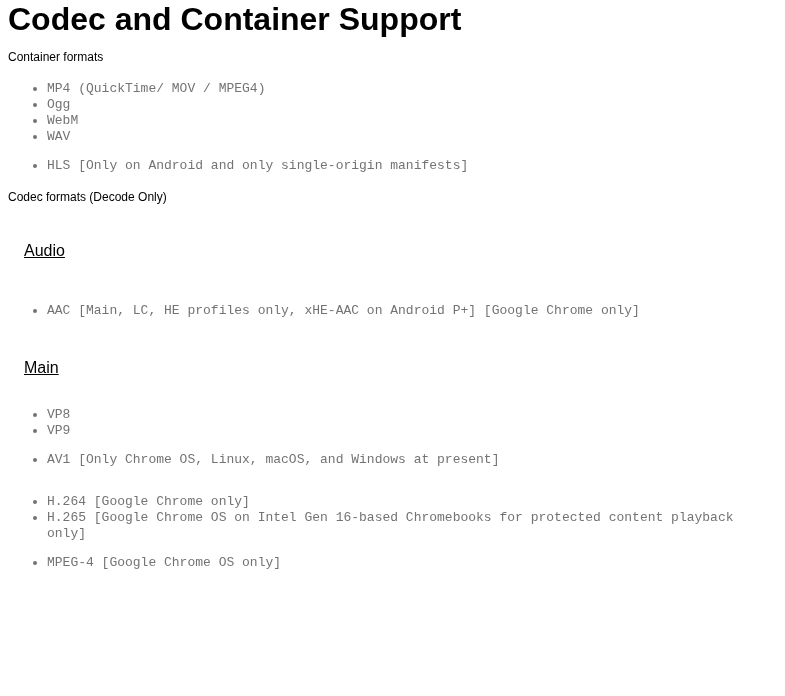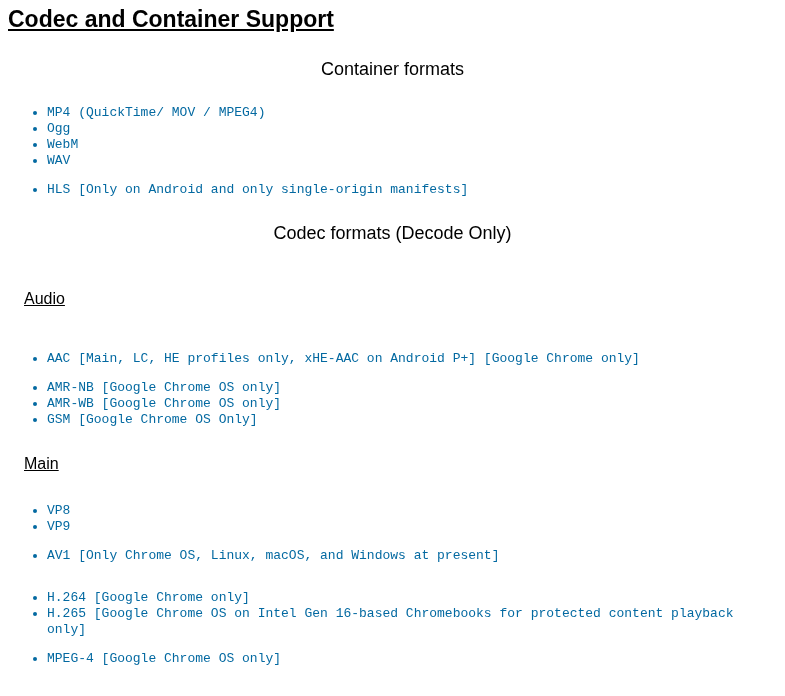--- a/index.html
+++ b/index.html
@@ -5,43 +5,43 @@
   html, body { margin: 0; padding: 0; background: #ffffff; }
   body {
     width: 785px; height: 696px; overflow: hidden;
     font-family: "Liberation Sans", sans-serif;
     color: #000;
     padding: 0 8px;
     box-sizing: border-box;
   }
   h1 {
     font-family: "Liberation Sans", sans-serif;
-    font-size: 23px; font-weight: bold;
-    margin: 5px 0 0 0; line-height: 28px; text-decoration: underline;
+    font-size: 32px; font-weight: bold;
+    margin: 5px 0 0 0; line-height: 28px;
   }
   h2 {
     font-family: "Liberation Sans", sans-serif;
-    font-size: 18px; font-weight: normal;
-    margin: 12px; line-height: 22px; text-align: center;
+    font-size: 12px; font-weight: normal;
+    margin: 0; line-height: 22px;
   }
   h3 {
     font-family: "Liberation Sans", sans-serif;
     font-size: 16px; font-weight: normal;
     text-decoration: underline;
     margin: 16px; line-height: 18px;
   }
   ul {
     margin: 0; padding-left: 39px;
     list-style: disc;
   }
   li {
     font-family: "Liberation Mono", monospace;
     font-size: 13px;
     line-height: 16px;
-    color: #0369a1;
+    color: #737373;
   }
   .gap { height: 13px; }
 </style>
 </head>
 <body>
 
 <h1>Codec and Container Support</h1>
 
 <div style="height:13px"></div>
 <h2>Container formats</h2>
@@ -63,25 +63,20 @@
 <h2>Codec formats (Decode Only)</h2>
 <div style="height:18px"></div>
 <h3>Audio</h3>
 <div style="height:14px"></div>
 <div>
     <div class="gap"></div>
     <ul>
       <li>AAC [Main, LC, HE profiles only, xHE-AAC on Android P+] [Google Chrome only]</li>
     </ul>
     <div class="gap"></div>
-    <ul>
-      <li>AMR-NB [Google Chrome OS only]</li>
-      <li>AMR-WB [Google Chrome OS only]</li>
-      <li>GSM [Google Chrome OS Only]</li>
-    </ul>
   </div>
 
 <div style="height:11px"></div>
 <h3>Main</h3>
 <div style="height:14px"></div>
 <div>
     <ul>
       <li>VP8</li>
       <li>VP9</li>
     </ul>

